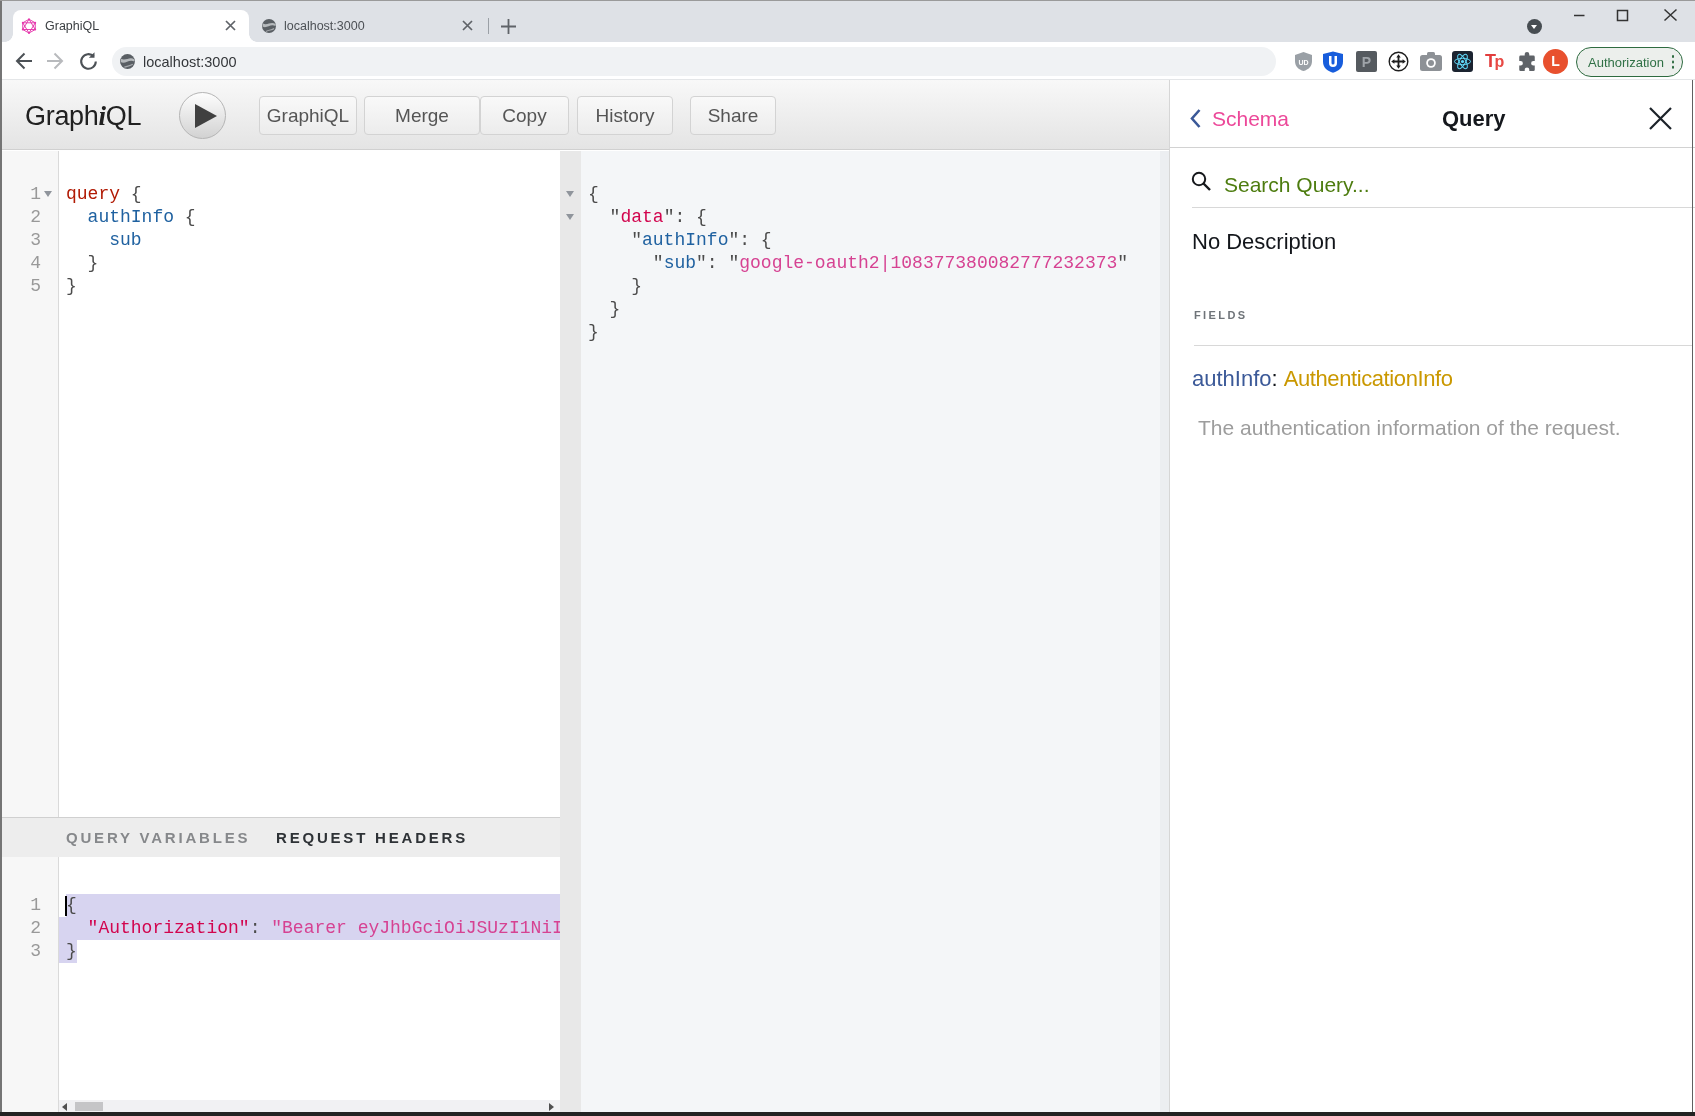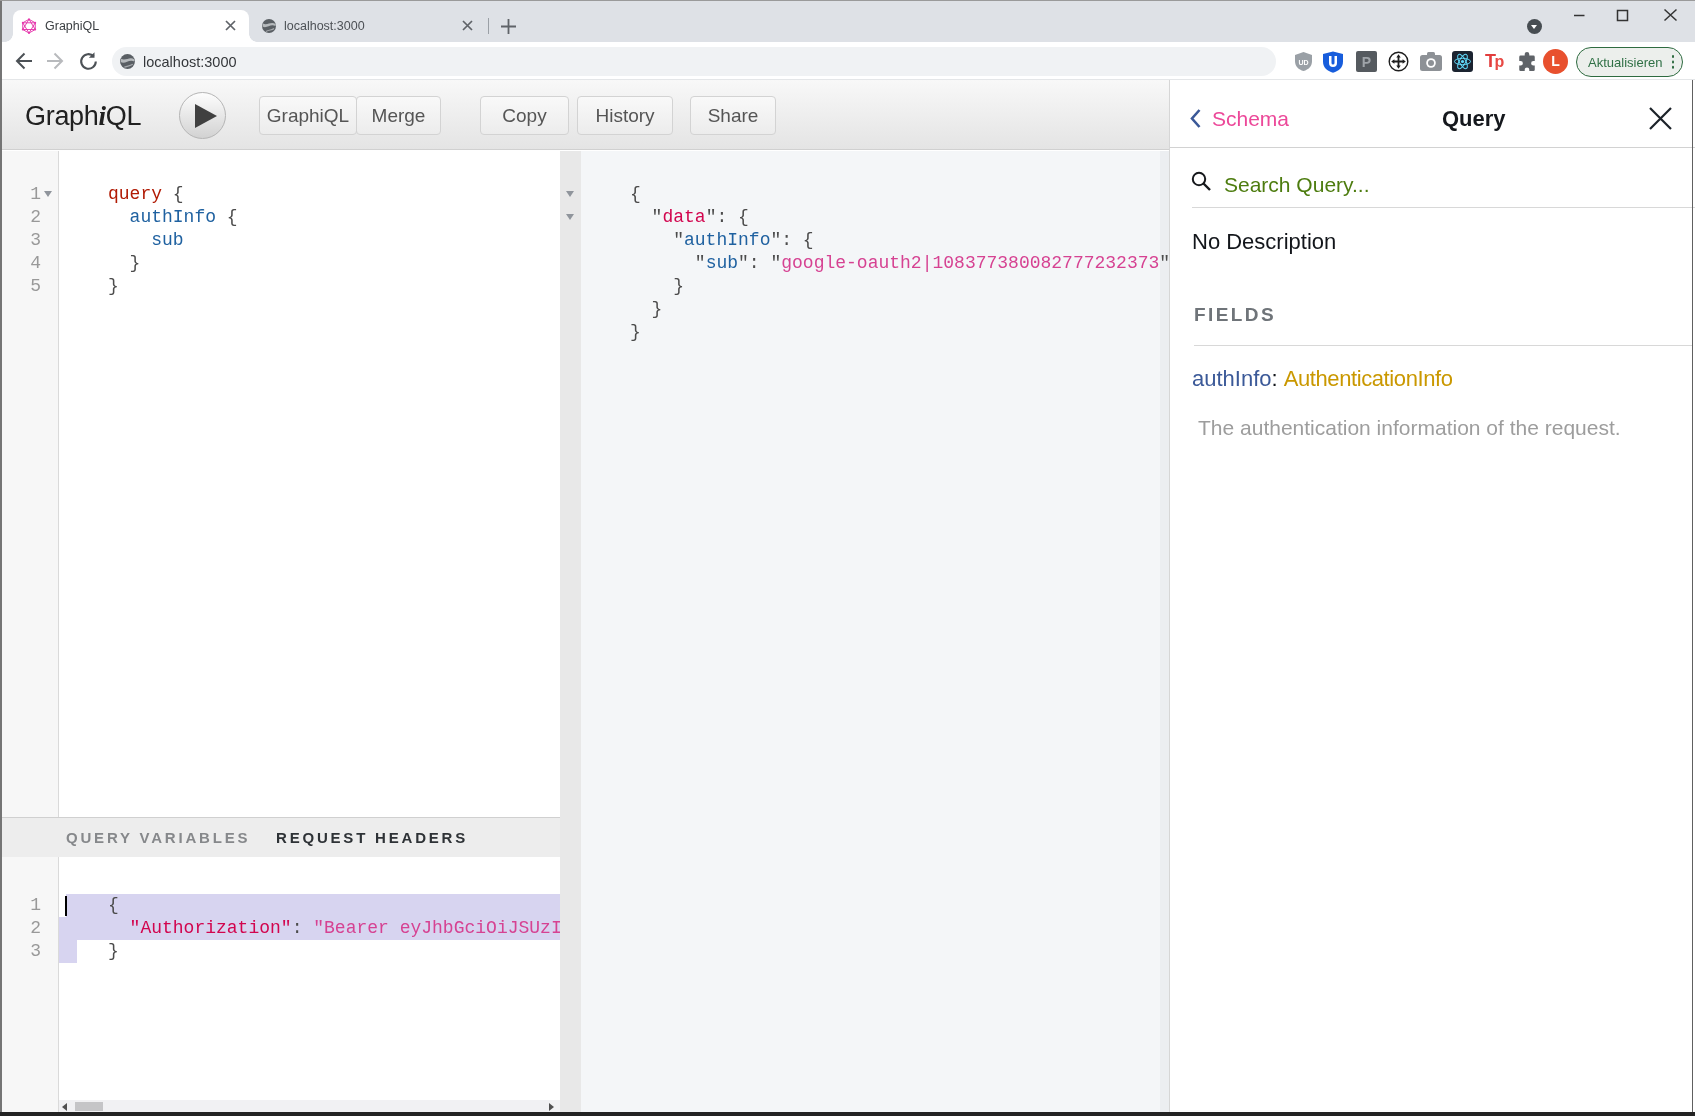--- a/index.html
+++ b/index.html
@@ -1,19 +1,19 @@
 <!DOCTYPE html>
 <html><head>
 <meta charset="utf-8">
 <style>
   * { margin:0; padding:0; box-sizing:border-box; }
   html,body { width:1695px; height:1116px; }
   body { position:relative; font-family:"Liberation Sans",sans-serif; background:#fff; overflow:hidden; }
   .abs { position:absolute; }
-  .mono { font-family:"Liberation Mono",monospace; font-size:18px; line-height:23px; white-space:pre;margin-left:42px; }
+  .mono { font-family:"Liberation Mono",monospace; font-size:18px; line-height:23px; white-space:pre; }
   
   #tabstrip { left:0; top:0; width:1695px; height:42px; background:#dee1e6; }
   #tab1 { left:13px; top:10px; width:236px; height:32px; background:#fff; border-radius:8px 8px 0 0; }
   #tab1 .title { position:absolute; left:32px; top:0; height:32px; line-height:33px; font-size:12.5px; color:#3c4043; }
   .tabx { width:17px; height:17px; }
   .tabx svg { display:block; }
   #tab2 { left:249px; top:10px; width:238px; height:32px; }
   #tab2 .title { position:absolute; left:35px; top:0; height:32px; line-height:33px; font-size:12.5px; color:#4d5156; }
   #tabsep { left:488px; top:18px; width:1px; height:16px; background:#9ba0a6; }
   
@@ -144,29 +144,29 @@
   </g>
   <circle cx="10.5" cy="10.5" r="1.6" fill="#61dafb"></circle>
 </svg>
 <div class="abs" style="left:1485px;top:50px;width:22px;height:21px;font-weight:bold;color:#e23d3d;font-size:18px;line-height:22px;letter-spacing:-1.5px">T<span style="font-size:16px;color:#e84a45">p</span></div>
 <svg class="abs" style="left:1516px;top:51px" width="22" height="21" viewBox="0 0 24 23">
   <path d="M9.5 3.5 a2.5 2.5 0 0 1 5 0 V5 h4.5 a1.5 1.5 0 0 1 1.5 1.5 V11 h-1.5 a2.5 2.5 0 0 0 0 5 H20.5 v4.5 a1.5 1.5 0 0 1 -1.5 1.5 h-4.5 v-1.5 a2.5 2.5 0 0 0 -5 0 V22 H5 a1.5 1.5 0 0 1 -1.5 -1.5 V16 H5 a2.5 2.5 0 0 0 0 -5 H3.5 V6.5 A1.5 1.5 0 0 1 5 5 h4.5 Z" fill="#5f6368"></path>
 </svg>
 <div class="abs" style="left:1543px;top:49px;width:25px;height:25px;border-radius:50%;background:#e8502e;color:#fff;font-size:14px;font-weight:bold;text-align:center;line-height:25px">L</div>
 
 <div class="abs" style="left:1576px;top:47px;width:107px;height:30px;border:1.5px solid #2e6b40;border-radius:15px;background:#ecefec"></div>
-<div class="abs" style="left:1588px;top:47px;height:30px;line-height:31px;font-size:13px;color:#2f7045">Aktualisieren</div>
+<div class="abs" style="left:1588px;top:47px;height:30px;line-height:31px;font-size:13px;color:#2f7045">Authorization</div>
 <div class="abs" style="left:1671.5px;top:55.2px;width:2.6px;height:2.6px;border-radius:50%;background:#2e6b40;box-shadow:0 5.4px 0 #2e6b40,0 10.8px 0 #2e6b40"></div>
 
 <div class="abs" id="topbar" style="left:0;top:80px;width:1169px;height:70px;background:linear-gradient(#f8f8f8,#e4e4e4);border-bottom:1px solid #d0d0d0"></div>
 <div class="abs" style="left:25px;top:80px;height:69px;line-height:73px;font-size:27px;letter-spacing:-0.3px;color:#212121">Graph<span style="font-family:'Liberation Serif',serif;font-style:italic;font-weight:bold">i</span>QL</div>
 <div class="abs" style="left:179px;top:92px;width:47px;height:47px;border-radius:50%;border:1px solid #b5b5b5;background:linear-gradient(#fdfdfd,#d2d2d2)"></div>
 <div class="abs" style="left:195px;top:104px;width:0;height:0;border-top:12px solid transparent;border-bottom:12px solid transparent;border-left:22px solid #404040"></div>
 <div class="tbtn" style="left:259px;width:98px">GraphiQL</div>
-<div class="tbtn" style="left:356px;width:85px">Merge</div>
+<div class="tbtn" style="left:364px;width:116px">Merge</div>
 <div class="tbtn" style="left:480px;width:89px">Copy</div>
 <div class="tbtn" style="left:577px;width:96px">History</div>
 <div class="tbtn" style="left:690px;width:86px">Share</div>
 
 <div class="abs" style="left:0;top:151px;width:560px;height:666px;background:#fff"></div>
 <div class="abs gutter" style="left:0;top:151px;width:59px;height:666px"></div>
 <div class="lnum" style="left:0;top:183px">1</div>
 <div class="lnum" style="left:0;top:206px">2</div>
 <div class="lnum" style="left:0;top:229px">3</div>
 <div class="lnum" style="left:0;top:252px">4</div>
@@ -228,21 +228,21 @@
 
 <svg class="abs" style="left:1191px;top:171px" width="21" height="21">
     <circle cx="8" cy="8" r="6.2" fill="none" stroke="#17191c" stroke-width="2"></circle>
     <path d="M12.5 12.5 L19 19" stroke="#17191c" stroke-width="2.4"></path>
   </svg>
 <div class="abs" style="left:1224px;top:172px;height:25px;line-height:25px;font-size:21px;color:#4d7c0f">Search Query...</div>
 <div class="divider" style="left:1192px;top:207px;width:503px;background:#d8d8d8"></div>
 
 <div class="abs" style="left:1192px;top:229px;height:25px;line-height:25px;font-size:22px;color:#13161b">No Description</div>
 
-<div class="abs" style="left:1194px;top:307px;height:16px;line-height:16px;font-size:19px;font-weight:bold;letter-spacing:2.4px;color:#6f7479">FIELDS</div>
+<div class="abs" style="left:1194px;top:307px;height:16px;line-height:16px;font-size:11px;font-weight:bold;letter-spacing:2.4px;color:#6f7479">FIELDS</div>
 <div class="divider" style="left:1194px;top:345px;width:498px;background:#d8d8d8"></div>
 
 <div class="abs" style="left:1192px;top:366px;height:25px;line-height:25px;font-size:22px"><span style="color:#3B5998">authInfo</span><span style="color:#13161b">:</span><span style="color:#CA9800;margin-left:6px;letter-spacing:-0.4px">AuthenticationInfo</span></div>
 <div class="abs" style="left:1198px;top:415px;height:25px;line-height:25px;font-size:21px;color:#9d9d9d">The authentication information of the request.</div>
 
 <div class="abs" style="left:0;top:0;width:2px;height:1116px;background:#757575"></div>
 <div class="abs" style="left:0;top:0;width:1695px;height:1px;background:#9a9a9a"></div>
 <div class="abs" style="left:1692px;top:80px;width:1px;height:1036px;background:#606060"></div>
 <div class="abs" style="left:0;top:1112px;width:1695px;height:4px;background:#232323"></div>
 

